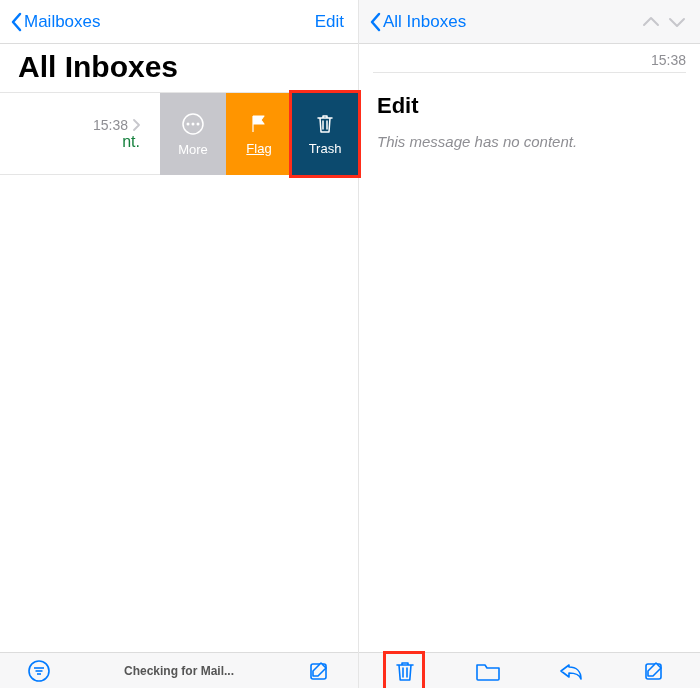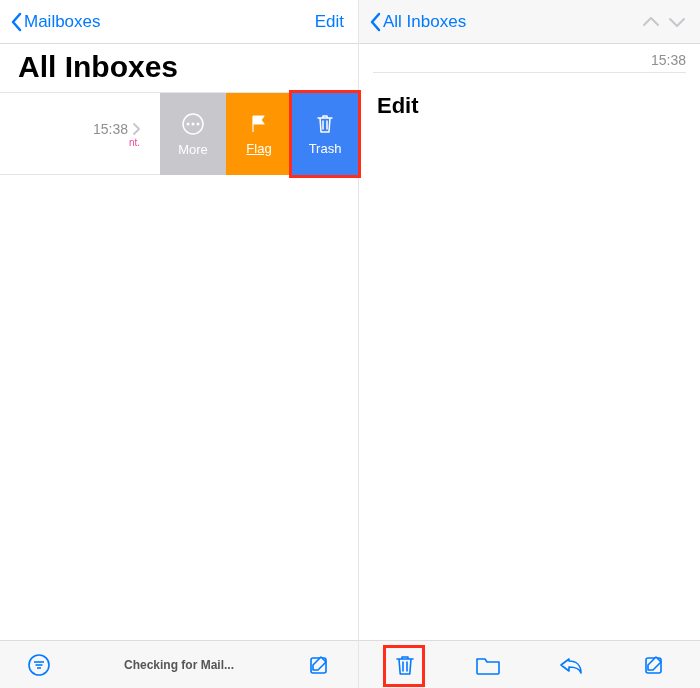--- a/index.html
+++ b/index.html
@@ -52,42 +52,42 @@
       top: 0;
       height: 82px;
       width: 200px;
       display: flex;
       flex-direction: column;
       justify-content: center;
       align-items: flex-end;
       padding-right: 20px;
     }
     .row-time { font-size: 14px; color: #8e8e93; display: flex; align-items: center; gap: 4px; }
-    .row-snippet { font-size: 10px; color: #ec4899; text-align: left; }
+    .row-snippet { font-size: 16px; color: #15803d; text-align: left; }
     .actions {
       position: absolute;
       right: 0;
       top: 0;
       height: 60px;
       display: flex;
     }
     .action {
       width: 66px;
       height: 82px;
       display: flex;
       flex-direction: column;
       align-items: center;
       justify-content: center;
       color: #fff;
       font-size: 13px;
       gap: 6px;
     }
     .action.more { background: #c7c7cc; }
     .action.flag { background: #ff9500; text-decoration: underline; }
-    .action.trash { background: #3b82f6; }
+    .action.trash { background: #0c4a6e; }
     .highlight-box {
       position: absolute;
       border: 3px solid #ff2d1a;
       pointer-events: none;
     }
     .hl1 { right: -3px; top: -3px; width: 72px; height: 88px; }
 
     
     .timestamp-right {
       font-size: 14px;
@@ -98,21 +98,21 @@
     .msg-body { padding: 20px 18px; }
     .msg-subject { font-size: 22px; font-weight: 700; margin-bottom: 14px; }
     .msg-text { font-size: 15px; color: #8e8e93; font-style: italic; }
 
     
     .toolbar {
       position: absolute;
       bottom: 0;
       left: 0;
       right: 0;
-      height: 48px;
+      height: 36px;
       background: #f7f7f8;
       border-top: 1px solid #dcdcdc;
       display: flex;
       align-items: center;
     }
     .toolbar.left-tb { justify-content: space-between; padding: 0 18px; }
     .toolbar.right-tb { justify-content: space-around; padding: 0 4px; }
     .tb-status { font-size: 12px; color: #555; font-weight: 600; }
     .tb-icon { width: 42px; height: 42px; display: flex; align-items: center; justify-content: center; position: relative; }
     .hl2 { left: -1px; top: 1px; width: 42px; height: 42px; }
@@ -211,20 +211,21 @@
           </svg>
       </span>
     </div>
   </div>
 
   <div class="timestamp-right">15:38</div>
   <div class="hairline" style="margin:0 14px;"></div>
 
   <div class="msg-body">
     <div class="msg-subject">Edit</div>
+    <div class="msg-text">This message has no content.</div>
   </div>
 
   <div class="toolbar right-tb">
     <div class="tb-icon">
       <div class="highlight-box hl2"></div>
       <svg width="22" height="24" viewBox="0 0 22 24">
           <path d="M3 6 h16 M8 6 V4 h6 v2 M5 6 l1.2 15 h9.6 L17 6 M9 9 v9 M13 9 v9" stroke="#007aff" stroke-width="1.6" fill="none" stroke-linecap="round" stroke-linejoin="round"></path>
         </svg>
     </div>
     <div class="tb-icon">

